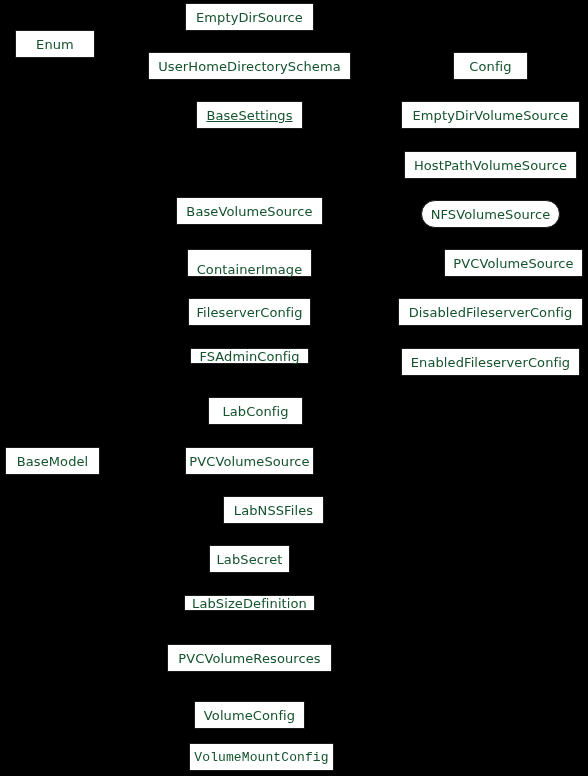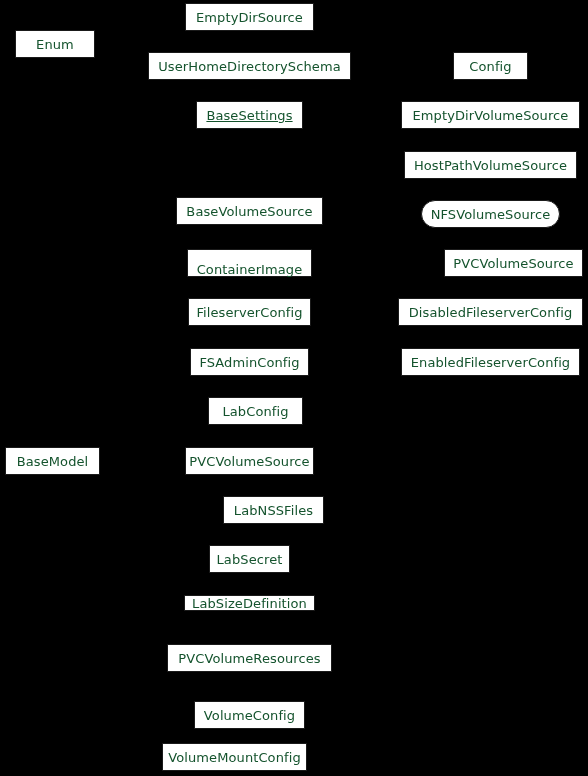--- a/index.html
+++ b/index.html
@@ -114,21 +114,21 @@
     </div>
     <div class="node-box" style="left: 176px; top: 197px; width: 147px; height: 28px;">
       <span class="node-label">BaseVolumeSource</span>
     </div>
     <div class="node-box" style="left: 187px; top: 249px; width: 125px; height: 28px; align-items: flex-end;">
       <span class="node-label">ContainerImage</span>
     </div>
     <div class="node-box" style="left: 188px; top: 298px; width: 123px; height: 28px; text-align: right;">
       <span class="node-label">FileserverConfig</span>
     </div>
-    <div class="node-box" style="left: 190px; top: 348px; width: 119px; height: 28px;">
+    <div class="node-box" style="left: 190px; top: 348px; width: 119px; height: 16px;">
       <span class="node-label">FSAdminConfig</span>
     </div>
     <div class="node-box" style="left: 208px; top: 397px; width: 95px; height: 28px;">
       <span class="node-label">LabConfig</span>
     </div>
     <div class="node-box" style="left: 185px; top: 447px; width: 129px; height: 28px;">
       <span class="node-label">PVCVolumeSource</span>
     </div>
     <div class="node-box" style="left: 199px; top: 496px; width: 101px; height: 28px; margin-left: 24px;">
       <span class="node-label">LabNSSFiles</span>
@@ -138,21 +138,21 @@
     </div>
     <div class="node-box" style="left: 184px; top: 595px; width: 131px; height: 16px;">
       <span class="node-label">LabSizeDefinition</span>
     </div>
     <div class="node-box" style="left: 167px; top: 644px; width: 165px; height: 28px;">
       <span class="node-label">PVCVolumeResources</span>
     </div>
     <div class="node-box" style="left: 194px; top: 693px; width: 111px; height: 28px; margin-top: 8px;">
       <span class="node-label">VolumeConfig</span>
     </div>
-    <div class="node-box" style="left: 162px; top: 743px; width: 145px; height: 28px;">
+    <div class="node-box" style="left: 189px; top: 743px; width: 145px; height: 28px; font-family: Liberation Mono, monospace;">
       <span class="node-label">VolumeMountConfig</span>
     </div>
     <div class="node-box" style="left: 453px; top: 52px; width: 75px; height: 28px;">
       <span class="node-label">Config</span>
     </div>
     <div class="node-box" style="left: 401px; top: 101px; width: 179px; height: 28px;">
       <span class="node-label">EmptyDirVolumeSource</span>
     </div>
     <div class="node-box" style="left: 404px; top: 151px; width: 173px; height: 28px;">
       <span class="node-label">HostPathVolumeSource</span>

